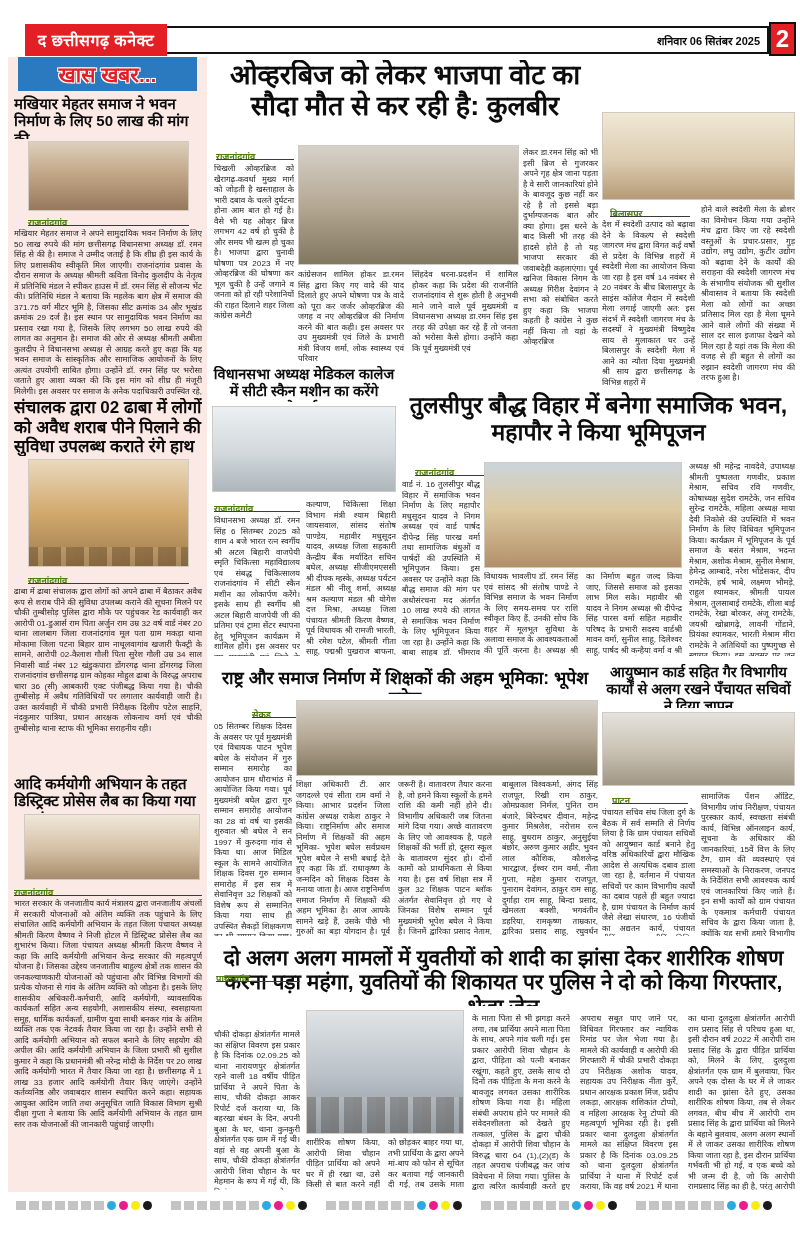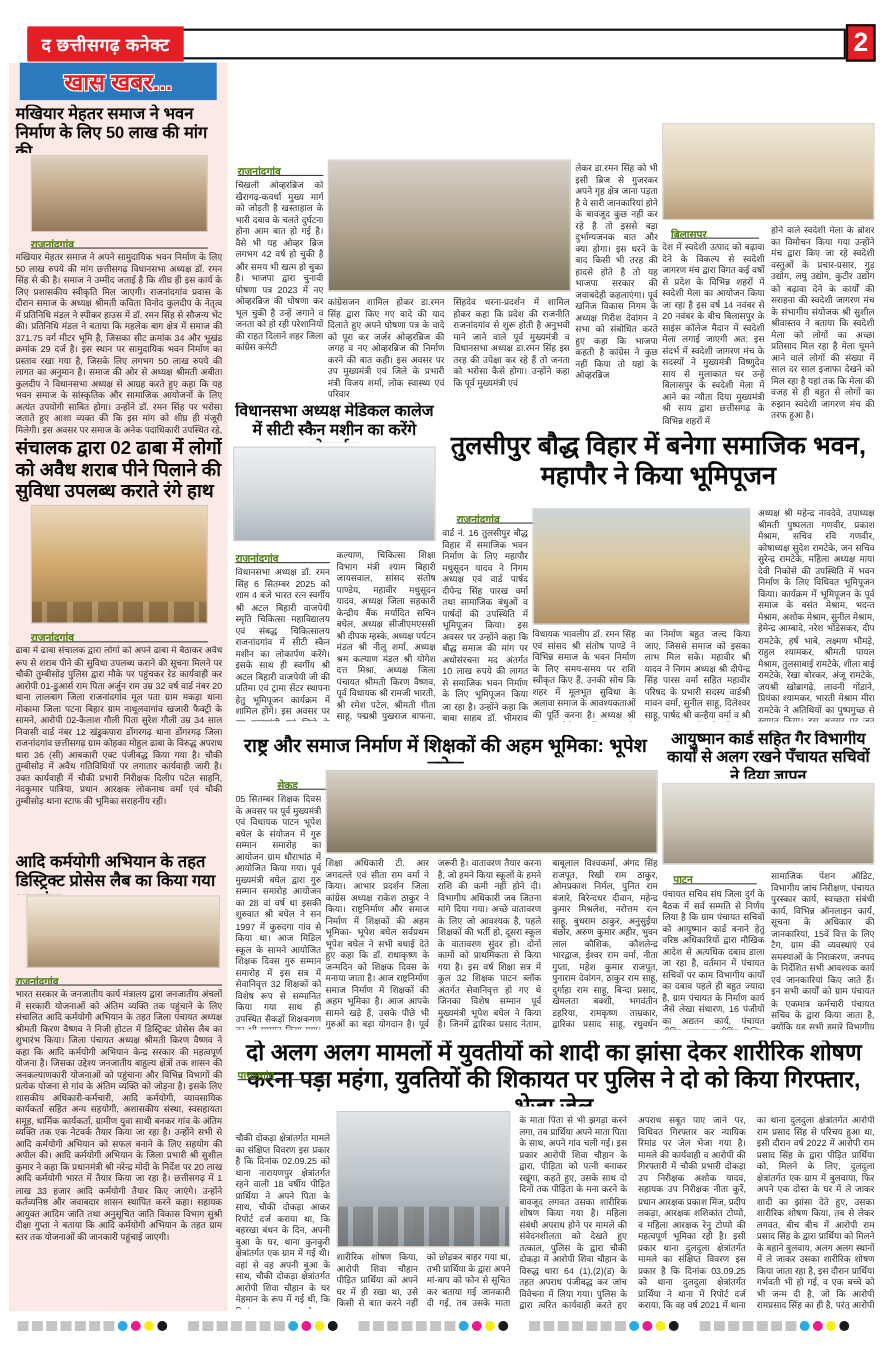--- a/index.html
+++ b/index.html
@@ -43,40 +43,42 @@
   .dot{width:9px;height:9px;border-radius:50%;display:inline-block;}
   .dot.c{background:#29abe2;}.dot.m{background:#ec1b8d;}.dot.y{background:#f7ec13;}.dot.k{background:#1a1a1a;}
 </style>
 </head>
 <body>
 
 <div class="page">
 
   <div class="abs mast-strip" style="left:25px;top:26px;width:744px;height:28px;"></div>
   <div class="abs paper-name" style="left:25px;top:24px;width:142px;height:32px;">द छत्तीसगढ़ कनेक्ट</div>
+  <div class="abs m-date" style="left:560px;top:27px;width:200px;height:26px;">शनिवार 06 सितंबर 2025</div>
   <div class="abs pageno" style="left:769px;top:22px;width:27px;height:34px;">2</div>
 
   <div class="abs leftcol-bg" style="left:8px;top:57px;width:199px;height:1135px;"></div>
   <div class="abs banner" style="left:18px;top:57px;width:179px;height:34px;">खास खबर...</div>
 
   <div class="abs hl" style="left:14px;top:95px;width:188px;height:44px;font-size:15px;">मखियार मेहतर समाज ने भवन निर्माण के लिए 50 लाख की मांग की</div>
   <div class="abs photo ph-indoor-warm" style="left:28px;top:141px;width:161px;height:70px;"></div>
   <div class="abs dateline" style="left:28px;top:212px;width:161px;height:14px;"><span>राजनांदगांव</span></div>
   <div class="abs body-txt" style="left:14px;top:229px;width:188px;height:166px;">मखियार मेहतर समाज ने अपने सामुदायिक भवन निर्माण के लिए 50 लाख रुपये की मांग छत्तीसगढ़ विधानसभा अध्यक्ष डॉ. रमन सिंह से की है। समाज ने उम्मीद जताई है कि शीघ्र ही इस कार्य के लिए प्रशासकीय स्वीकृति मिल जाएगी। राजनांदगांव प्रवास के दौरान समाज के अध्यक्ष श्रीमती कविता विनोद कुलदीप के नेतृत्व में प्रतिनिधि मंडल ने स्पीकर हाउस में डॉ. रमन सिंह से सौजन्य भेंट की। प्रतिनिधि मंडल ने बताया कि महलेक बाग क्षेत्र में समाज की 371.75 वर्ग मीटर भूमि है, जिसका सीट क्रमांक 34 और भूखंड क्रमांक 29 दर्ज है। इस स्थान पर सामुदायिक भवन निर्माण का प्रस्ताव रखा गया है, जिसके लिए लगभग 50 लाख रुपये की लागत का अनुमान है। समाज की ओर से अध्यक्ष श्रीमती अबीता कुलदीप ने विधानसभा अध्यक्ष से आग्रह करते हुए कहा कि यह भवन समाज के सांस्कृतिक और सामाजिक आयोजनों के लिए अत्यंत उपयोगी साबित होगा। उन्होंने डॉ. रमन सिंह पर भरोसा जताते हुए आशा व्यक्त की कि इस मांग को शीघ्र ही मंजूरी मिलेगी। इस अवसर पर समाज के अनेक पदाधिकारी उपस्थित रहे, जिनमें दुपति बघेल, बिरबल रनतूरे, कमल कुलदीप, राजू रघदे, राहुल बघेल और जितेन्द्र कुलदीप प्रमुख रूप से शामिल थे।</div>
 
   <div class="abs hl" style="left:14px;top:398px;width:188px;height:58px;font-size:17px;">संचालक द्वारा 02 ढाबा में लोगों को अवैध शराब पीने पिलाने की सुविधा उपलब्ध कराते रंगे हाथ पकड़ाया</div>
   <div class="abs photo ph-police" style="left:28px;top:459px;width:161px;height:108px;"></div>
   <div class="abs dateline" style="left:28px;top:570px;width:161px;height:14px;"><span>राजनांदगांव</span></div>
   <div class="abs body-txt" style="left:14px;top:587px;width:188px;height:184px;">ढाबा में ढाबा संचालक द्वारा लोगों को अपने ढाबा में बैठाकर अवैध रूप से शराब पीने की सुविधा उपलब्ध कराने की सूचना मिलने पर चौकी तुम्बीसोड़ पुलिस द्वारा मौके पर पहुंचकर रेड कार्यवाही कर आरोपी 01-डुआर्स राम पिता अर्जुन राम उम्र 32 वर्ष वार्ड नंबर 20 थाना लालबाग जिला राजनांदगांव मूल पता ग्राम मकड़ा थाना मोकामा जिला पटना बिहार ग्राम नाथूलवागांव खजारी फैक्ट्री के सामने, आरोपी 02-कैलाश गौली पिता सुरेश गौली उम्र 34 साल निवासी वार्ड नंबर 12 खंडुकपारा डोंगरगढ़ थाना डोंगरगढ़ जिला राजनांदगांव छत्तीसगढ़ ग्राम कोहका मोहुल ढाबा के विरुद्ध अपराध धारा 36 (सी) आबकारी एक्ट पंजीबद्ध किया गया है। चौकी तुम्बीसोड़ में अवैध गतिविधियों पर लगातार कार्यवाही जारी है। उक्त कार्यवाही में चौकी प्रभारी निरीक्षक दिलीप पटेल साहनि, नंदकुमार पात्रिया, प्रधान आरक्षक लोकनाथ वर्मा एवं चौकी तुम्बीसोड़ थाना स्टाफ की भूमिका सराहनीय रही।</div>
 
   <div class="abs hl" style="left:14px;top:775px;width:188px;height:38px;font-size:15px;">आदि कर्मयोगी अभियान के तहत डिस्ट्रिक्ट प्रोसेस लैब का किया गया शुभारंभ</div>
   <div class="abs photo ph-event" style="left:24px;top:814px;width:176px;height:66px;"></div>
   <div class="abs dateline" style="left:14px;top:882px;width:188px;height:14px;"><span>राजनांदगांव</span></div>
   <div class="abs body-txt" style="left:14px;top:899px;width:188px;height:286px;">भारत सरकार के जनजातीय कार्य मंत्रालय द्वारा जनजातीय अंचलों में सरकारी योजनाओं को अंतिम व्यक्ति तक पहुंचाने के लिए संचालित आदि कर्मयोगी अभियान के तहत जिला पंचायत अध्यक्ष श्रीमती किरण वैष्णव ने निजी होटल में डिस्ट्रिक्ट प्रोसेस लैब का शुभारंभ किया। जिला पंचायत अध्यक्ष श्रीमती किरण वैष्णव ने कहा कि आदि कर्मयोगी अभियान केन्द्र सरकार की महत्वपूर्ण योजना है। जिसका उद्देश्य जनजातीय बाहुल्य क्षेत्रों तक शासन की जनकल्याणकारी योजनाओं को पहुंचाना और विभिन्न विभागों की प्रत्येक योजना से गांव के अंतिम व्यक्ति को जोड़ना है। इसके लिए शासकीय अधिकारी-कर्मचारी, आदि कर्मयोगी, व्यावसायिक कार्यकर्ता सहित अन्य सहयोगी, अशासकीय संस्था, स्वसहायता समूह, धार्मिक कार्यकर्ता, ग्रामीण युवा साथी बनकर गांव के अंतिम व्यक्ति तक एक नेटवर्क तैयार किया जा रहा है। उन्होंने सभी से आदि कर्मयोगी अभियान को सफल बनाने के लिए सहयोग की अपील की। आदि कर्मयोगी अभियान के जिला प्रभारी श्री सुशील कुमार ने कहा कि प्रधानमंत्री श्री नरेन्द्र मोदी के निर्देश पर 20 लाख आदि कर्मयोगी भारत में तैयार किया जा रहा है। छत्तीसगढ़ में 1 लाख 33 हजार आदि कर्मयोगी तैयार किए जाएंगे। उन्होंने कर्तव्यनिष्ठ और जवाबदार शासन स्थापित करने कहा। सहायक आयुक्त आदिम जाति तथा अनुसूचित जाति विकास विभाग सुश्री दीक्षा गुप्ता ने बताया कि आदि कर्मयोगी अभियान के तहत ग्राम स्तर तक योजनाओं की जानकारी पहुंचाई जाएगी।</div>
 
+  <div class="abs hl center" style="left:212px;top:60px;width:386px;height:78px;font-size:27px;">ओव्हरबिज को लेकर भाजपा वोट का सौदा मौत से कर रही है: कुलबीर</div>
   <div class="abs dateline" style="left:216px;top:146px;width:78px;height:14px;"><span>राजनांदगांव</span></div>
   <div class="abs photo ph-stage" style="left:298px;top:145px;width:221px;height:120px;"></div>
   <div class="abs body-txt" style="left:214px;top:164px;width:80px;height:224px;">चिखली ओव्हरब्रिज को खैरागढ़-कवर्धा मुख्य मार्ग को जोड़ती है खस्ताहाल के भारी दबाव के चलते दुर्घटना होना आम बात हो गई है। वैसे भी यह ओव्हर ब्रिज लगभग 42 वर्ष हो चुकी है और समय भी खत्म हो चुका है। भाजपा द्वारा चुनावी घोषणा पत्र 2023 में नए ओव्हरब्रिज की घोषणा कर भूल चुकी है उन्हें जगाने व जनता को हो रही परेशानियों की राहत दिलाने शहर जिला कांग्रेस कमेटी</div>
   <div class="abs body-txt" style="left:298px;top:270px;width:106px;height:118px;">कांग्रेसजन शामिल होकर डा.रमन सिंह द्वारा किए गए वादे की याद दिलाते हुए अपने घोषणा पत्र के वादे को पूरा कर जर्जर ओव्हरब्रिज की जगह व नए ओव्हरब्रिज की निर्माण करने की बात कही। इस अवसर पर उप मुख्यमंत्री एवं जिले के प्रभारी मंत्री विजय शर्मा, लोक स्वास्थ्य एवं परिवार</div>
   <div class="abs body-txt" style="left:412px;top:270px;width:106px;height:118px;">सिंहदेव धरना-प्रदर्शन में शामिल होकर कहा कि प्रदेश की राजनीति राजनांदगांव से शुरू होती है अनुभवी माने जाने वाले पूर्व मुख्यमंत्री व विधानसभा अध्यक्ष डा.रमन सिंह इस तरह की उपेक्षा कर रहे हैं तो जनता को भरोसा कैसे होगा। उन्होंने कहा कि पूर्व मुख्यमंत्री एवं</div>
   <div class="abs body-txt" style="left:523px;top:148px;width:75px;height:240px;">लेकर डा.रमन सिंह को भी इसी ब्रिज से गुजरकर अपने गृह क्षेत्र जाना पड़ता है वे सारी जानकारियां होने के बावजूद कुछ नहीं कर रहे है तो इससे बड़ा दुर्भाग्यजनक बात और क्या होगा। इस धरने के बाद किसी भी तरह की हादसे होते है तो यह भाजपा सरकार की जवाबदेही कहलाएंगा। पूर्व खनिज विकास निगम के अध्यक्ष गिरीश देवांगन ने सभा को संबोधित करते हुए कहा कि भाजपा कहती है कांग्रेस ने कुछ नहीं किया तो यहां के ओव्हरब्रिज</div>
 
   <div class="abs photo ph-office" style="left:602px;top:112px;width:193px;height:88px;"></div>
   <div class="abs dateline" style="left:610px;top:203px;width:80px;height:14px;"><span>बिलासपुर</span></div>
   <div class="abs body-txt" style="left:602px;top:220px;width:93px;height:168px;">देश में स्वदेशी उत्पाद को बढ़ावा देने के विकल्प से स्वदेशी जागरण मंच द्वारा विगत कई वर्षों से प्रदेश के विभिन्न शहरों में स्वदेशी मेला का आयोजन किया जा रहा है इस वर्ष 14 नवंबर से 20 नवंबर के बीच बिलासपुर के साइंस कॉलेज मैदान में स्वदेशी मेला लगाई जाएगी अत: इस संदर्भ में स्वदेशी जागरण मंच के सदस्यों ने मुख्यमंत्री विष्णुदेव साय से मुलाकात घर उन्हें बिलासपुर के स्वदेशी मेला में आने का न्यौता दिया मुख्यमंत्री श्री साय द्वारा छत्तीसगढ़ के विभिन्न शहरों में</div>

